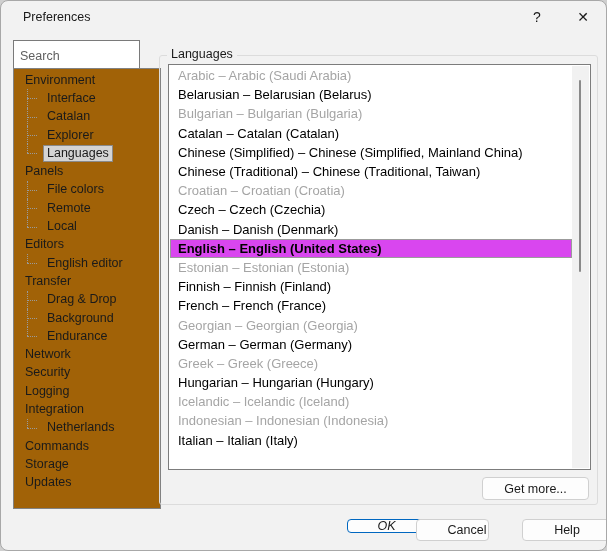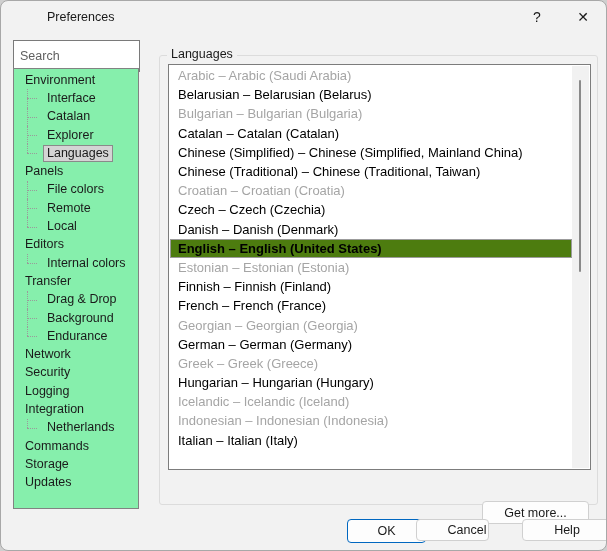--- a/index.html
+++ b/index.html
@@ -4,34 +4,34 @@
 <style>
   html,body { margin:0; padding:0; background:#cfcfcf; font-family:"Liberation Sans", sans-serif; }
   .window {
     position:relative; width:607px; height:551px; margin:0 auto;
     background:#f2f2f2; border:1px solid #a8a8a8; border-radius:8px;
     overflow:hidden; box-sizing:border-box;
     font-family:"Liberation Sans", sans-serif;
   }
   
   .titlebar { display:flex; align-items:center; height:32px; }
-  .titlebar .title { flex:1; padding-left:22px; font-size:12.5px; color:#1a1a1a;margin-left:24px; }
+  .titlebar .title { flex:1; padding-left:22px; font-size:12.5px; color:#1a1a1a; }
   .tb-btn { width:46px; height:32px; display:flex; align-items:center; justify-content:center;
             font-size:14px; color:#1a1a1a; cursor:default; }
   
   .search-input {
     position:absolute; left:12px; top:39px; width:127px; height:32px;
     border:1px solid #7a7a7a; background:#fff; box-sizing:border-box;
     font-family:"Liberation Sans", sans-serif; font-size:12.5px; padding:0 6px; color:#222;
   }
   .search-input::placeholder { color:#5f5f5f; opacity:1; }
   
   .tree {
-    position:absolute; left:12px; top:67px; width:126px; height:441px;
-    background:#86efac; border:1px solid #828282; box-sizing:border-box;
+    position:absolute; left:12px; top:67px; width:148px; height:441px;
+    background:#a16207; border:1px solid #828282; box-sizing:border-box;
     overflow:hidden; padding-top:2px;
   }
   .tree-row { position:relative; height:18.3px; display:flex; align-items:center;
               padding-left:7px; font-size:12.5px; color:#1a1a1a; white-space:nowrap; }
   .tree-row.child { padding-left:29px; }
   .connector { position:absolute; left:13px; top:0; bottom:0; width:12px; }
   .connector::before { content:''; position:absolute; left:0; top:0; height:100%;
                        border-left:1px dotted #9a9a9a; }
   .tree-row.last .connector::before { height:50%; }
   .connector::after { content:''; position:absolute; left:0; top:50%; width:10px;
@@ -49,33 +49,33 @@
   }
   
   .langlist {
     position:absolute; left:8px; top:8px; width:423px; height:406px;
     background:#fff; border:1px solid #7c7c7c; box-sizing:border-box; overflow:hidden;
   }
   .lang-rows { position:absolute; left:1px; top:1px; right:18px; bottom:1px; overflow:hidden; }
   .lang-row { height:19.2px; display:flex; align-items:center; padding-left:8px;
               font-size:13px; color:#000; white-space:nowrap; }
   .lang-row.dimmed { color:#a5a5a5; }
-  .lang-row.selected { font-weight:bold; background:#4d7c0f;
+  .lang-row.selected { font-weight:bold; background:#d946ef;
                        box-shadow:inset 0 0 0 1px #9b9b9b; }
   .scroll-track { position:absolute; top:1px; bottom:1px; right:1px; width:17px; background:#f1f1f1; }
   .scroll-thumb { position:absolute; left:7px; top:14px; width:2px; height:192px;
                   background:#8a8a8a; border-radius:1px; }
   
   .btn {
     position:absolute; box-sizing:border-box; background:#fdfdfd; border:1px solid #d0d0d0;
     border-radius:4px; font-family:"Liberation Sans", sans-serif; font-size:12.5px; color:#1a1a1a;
     display:flex; align-items:center; justify-content:center; cursor:default;
   }
-  .btn-getmore { left:322px; top:421px; width:107px; height:23px;margin-top:24px; }
-  .btn-ok     { left:346px; top:518px; width:79px; height:24px; border-color:#0067c0; }
+  .btn-getmore { left:322px; top:421px; width:107px; height:23px; }
+  .btn-ok     { left:346px; top:518px; width:79px; height:14px; border-color:#0067c0;font-style:italic; }
   .btn-cancel { left:415px; top:518px; width:73px; height:22px;padding-left:29px; }
   .btn-help   { left:521px; top:518px; width:90px; height:22px; }
 </style>
 </head>
 <body>
 
 <div class="window">
 
   <div class="titlebar">
     <div class="title">Preferences</div>
@@ -125,21 +125,21 @@
       <div class="tree-row child last">
     <span class="connector"></span>
     <span class="tree-label">Local</span>
   </div>
       <div class="tree-row">
 
     <span class="tree-label">Editors</span>
   </div>
       <div class="tree-row child last">
     <span class="connector"></span>
-    <span class="tree-label">Internal colors</span>
+    <span class="tree-label">English editor</span>
   </div>
       <div class="tree-row">
 
     <span class="tree-label">Transfer</span>
   </div>
       <div class="tree-row child">
     <span class="connector"></span>
     <span class="tree-label">Drag &amp; Drop</span>
   </div>
       <div class="tree-row child">

